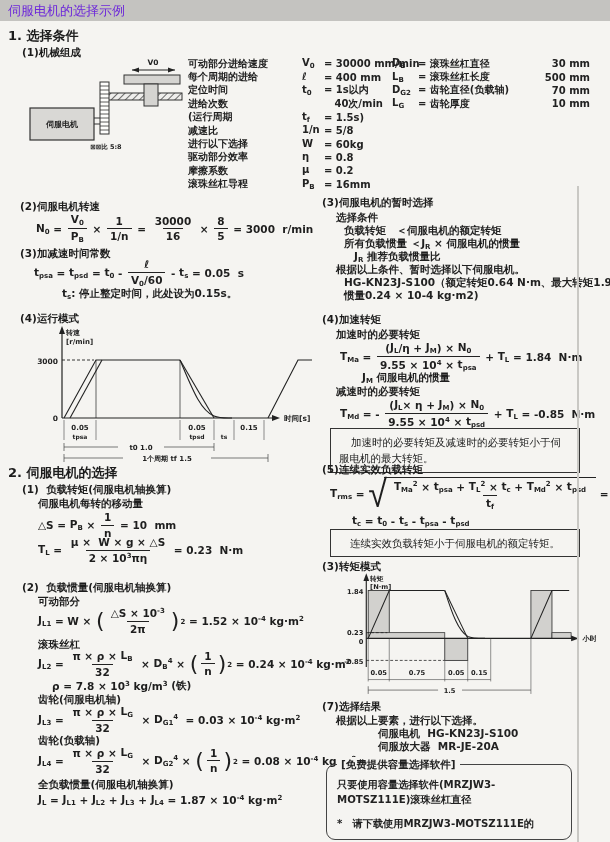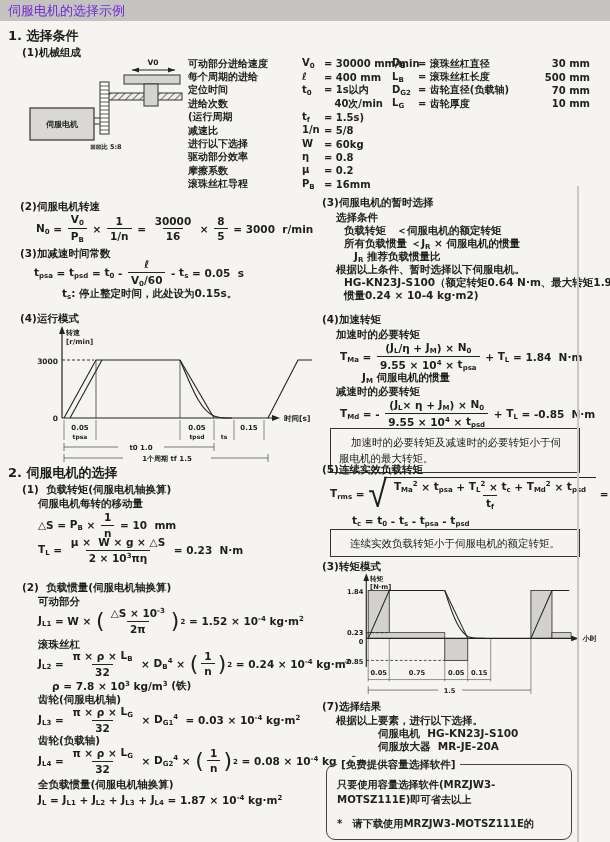--- a/index.html
+++ b/index.html
@@ -255,17 +255,17 @@
   <text x="127" y="127" font-size="7" text-anchor="middle">1.5</text>
 </svg>
 
 <div class="abs h2" style="left:322px;top:700px">(7)选择结果</div>
 <div class="abs txt" style="left:336px;top:714px">根据以上要素，进行以下选择。</div>
 <div class="abs txt" style="left:378px;top:727px">伺服电机  HG-KN23J-S100</div>
 <div class="abs txt" style="left:378px;top:740px">伺服放大器  MR-JE-20A</div>
 
 <div class="abs round-box" style="left:326px;top:764px;width:224px">
   <span class="bt">[免费提供容量选择软件]</span>
-  <div>只要使用容量选择软件(MRZJW3-MOTSZ111E)即可省去以上</div>
+  <div>只要使用容量选择软件(MRZJW3-MOTSZ111E)滚珠丝杠直径</div>
   <div style="margin-top:8px">*　请下载使用MRZJW3-MOTSZ111E的</div>
 </div>
 
 <div class="vline"></div>
 
 </body></html>

